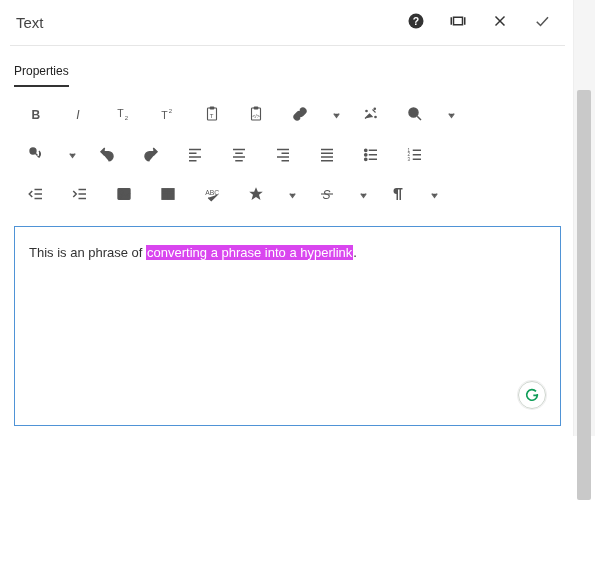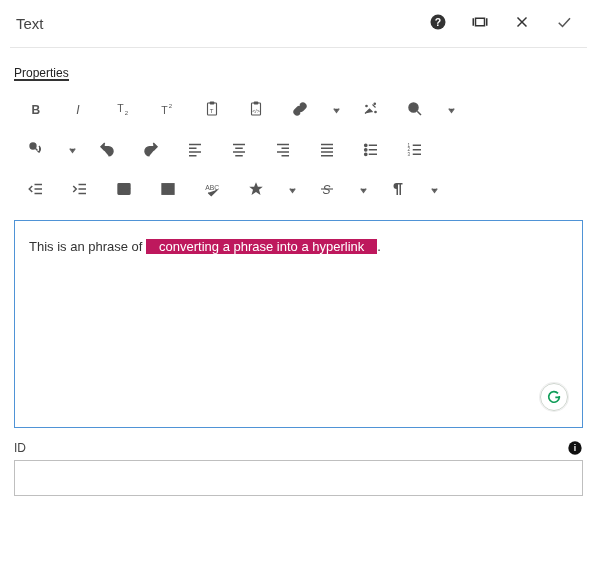--- a/index.html
+++ b/index.html
@@ -1,42 +1,42 @@
 <!DOCTYPE html>
 <html><head>
 <meta charset="utf-8">
 <style>
 * { box-sizing: border-box; margin: 0; padding: 0; }
 body { font-family: "Segoe UI", Arial, sans-serif; font-size: 13px; color: #333; background: #fff; width: 595px; height: 563px; overflow: hidden; position: relative; }
-.panel { width: 595px; height: 436px; display: flex; flex-direction: column; }
+.panel { width: 595px; height: 436px; display: flex; }
 .main-col { flex: 1 1 auto; display: flex; flex-direction: column; padding: 0 8px 0 10px; }
 .scroll-col { width: 22px; background: #f5f5f5; border-left: 1px solid #eee; position: relative; }
 .scroll-thumb { position: absolute; left: 3px; width: 14px; background: #c9c9c9; border-radius: 2px; }
 
 .header { display: flex; align-items: center; height: 48px; border-bottom: 1px solid #e6e6e6; }
 .header-title { flex: 1; font-size: 15px; color: #444; padding-left: 6px; }
 .header-actions { display: flex; align-items: center; gap: 8px; padding-right: 6px; }
 .hbtn { width: 34px; height: 34px; display: flex; align-items: center; justify-content: center; color: #444; cursor: pointer; }
 .hbtn svg { width: 18px; height: 18px; }
 
 .tabs { display: flex; gap: 14px; padding: 8px 4px 0 4px; margin-top: 6px; }
-.tab { font-size: 12px; color: #444; padding: 4px 0 0 0; position: relative; cursor: pointer; }
+.tab { font-size: 12px; color: #444; padding: 4px 0 8px 0; position: relative; cursor: pointer; }
 .tab.active { font-weight: 400; color: #222; }
 .tab.active::after { content: ""; position: absolute; left: 0; right: 0; bottom: -1px; height: 2px; background: #333; }
 
 .toolbar { border: 0; padding: 8px 4px 4px 4px; }
 .trow { display: flex; align-items: center; flex-wrap: nowrap; gap: 0; margin: 4px 0; }
 .tbtn { min-width: 44px; height: 36px; display: flex; align-items: center; justify-content: center; position: relative; color: #555; cursor: pointer; }
 .tbtn.narrow { min-width: 26px; }
 .tbtn svg { width: 18px; height: 18px; fill: currentColor; }
 .caret { margin-left: 1px; }
 .caret svg { width: 9px; height: 9px; }
 
 .editor { border: 1px solid #4f93d6; margin: 4px 4px 10px 4px; height: 208px; padding: 18px 14px; position: relative; font-size: 13px; color: #333; background: #fff; }
-.editor .seltext { background: #be185d; color: #fff; padding: 0 13px; }
+.editor .seltext { background: #d946ef; color: #fff; padding: 0 1px; }
 .g-badge { position: absolute; right: 14px; bottom: 16px; width: 28px; height: 28px; border: 1px solid #cfd6cf; border-radius: 50%; display: flex; align-items: center; justify-content: center; color: #0f9d58; font-weight: bold; box-shadow: 0 0 0 1px #eee; }
 
 .field { margin: 2px 4px 10px 4px; }
 .field-row { display: flex; align-items: center; justify-content: space-between; margin-bottom: 4px; }
 .field-label { font-size: 12px; color: #444; }
 .info-ic { width: 16px; height: 16px; color: #111; }
 .field-input { width: 100%; height: 36px; border: 1px solid #bfbfbf; padding: 4px 8px; font-size: 13px; }
 
 </style>
 </head>
@@ -315,31 +315,19 @@
       <div class="g-badge">
         <span>
           <svg viewBox="0 0 24 24" width="16" height="16" fill="none" stroke="#0f9d58" stroke-width="2.5">
               <path d="M18 8a8 8 0 1 0 2 6h-6"></path>
               <polyline points="20,12 20,14 18,14" stroke-width="2"></polyline>
             </svg>
         </span>
       </div>
     </div>
 
-    <div class="field">
-      <div class="field-row">
-        <div class="field-label">ID</div>
-        <span class="info-ic">
-          <svg viewBox="0 0 24 24">
-              <circle cx="12" cy="12" r="10" fill="#111"></circle>
-              <text x="12" y="17" text-anchor="middle" font-size="13" fill="#fff" font-family="Arial" font-weight="bold">i</text>
-            </svg>
-        </span>
-      </div>
-      <input class="field-input" value="" style="">
-    </div>
 
   </div>
 
   <div class="scroll-col">
     <div class="scroll-thumb" style="top:90px;height:410px;"></div>
   </div>
 </div>
 
 </body></html>

